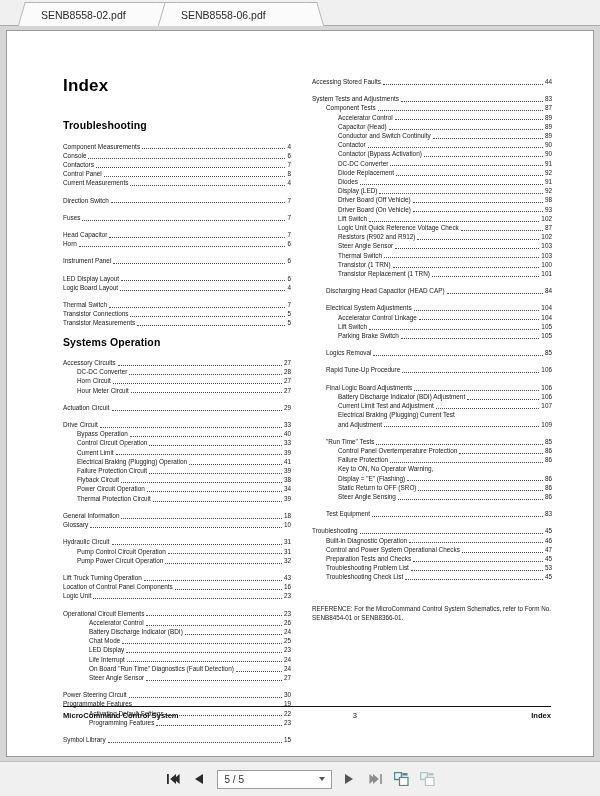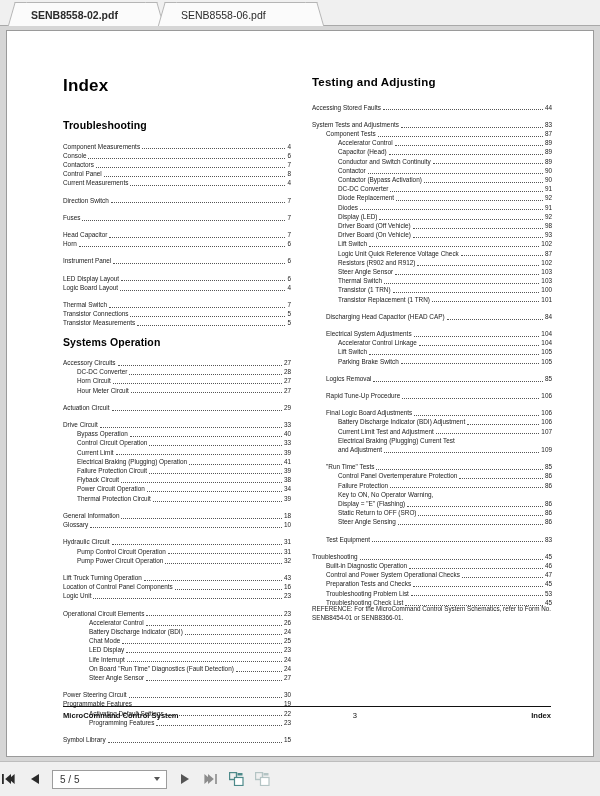--- a/index.html
+++ b/index.html
@@ -35,21 +35,21 @@
     white-space: nowrap;
   }
   .tab::before, .tab::after {
     content: ""; position: absolute; top: -1px;
     width: 11px; height: 25px;
     background: #fbfbfb;
     border-top: 1px solid #b5b5b5;
   }
   .tab::before { left: -6px; border-left: 1px solid #b5b5b5; transform: skewX(-16deg); }
   .tab::after  { right: -6px; border-right: 1px solid #b5b5b5; transform: skewX(16deg); }
-  #tab0 { left: 16px; width: 140px; font-weight: bold; }
+  #tab0 { left: 26px; width: 140px; }
   #tab1 { left: 166px; width: 150px; }
 
   
   .viewer {
     position: absolute; left: 0; top: 26px;
     width: 600px; height: 735px;
     background: #d6d6d6;
     padding: 4px 6px 4px 6px;
   }
   .page {
@@ -147,21 +147,21 @@
   .pfooter .f-left  { font-size: 7.6px; font-weight: bold; color: #111; flex: 0 0 auto; }
   .pfooter .f-mid   { flex: 1 1 auto; text-align: center; font-size: 7.6px; color: #111; }
   .pfooter .f-right { font-size: 7.6px; font-weight: bold; color: #111; flex: 0 0 auto; }
 
   
   .toolbar {
     position: absolute; left: 0; bottom: 0;
     width: 600px; height: 35px;
     background: #f0f0f0;
     border-top: 1px solid #bdbdbd;
-    display: flex; align-items: center; justify-content: flex-start;
+    display: flex; align-items: center; justify-content: center;
     gap: 9px;
   }
   .tb-btn {
     width: 17px; height: 19px;
     display: flex; align-items: center; justify-content: center;
     background: transparent; border: none;
     cursor: pointer;
   }
   .pagebox {
     width: 115px; height: 19px;
@@ -481,21 +481,20 @@
               <div class="entry ind0">
                 <span class="lbl">Symbol Library</span>
                 <span class="leader"></span>
                 <span class="pg">15</span>
               </div>
             </div>
           </div>
       </div>
 
       <div class="col col-right">
-        <h1 class="doc-h1">Testing and Adjusting</h1>
         <div id="right-groups">
             <div class="group">
               <div class="entry ind0">
                 <span class="lbl">Accessing Stored Faults</span>
                 <span class="leader"></span>
                 <span class="pg">44</span>
               </div>
             </div>
             <div class="group">
               <div class="entry ind0">

